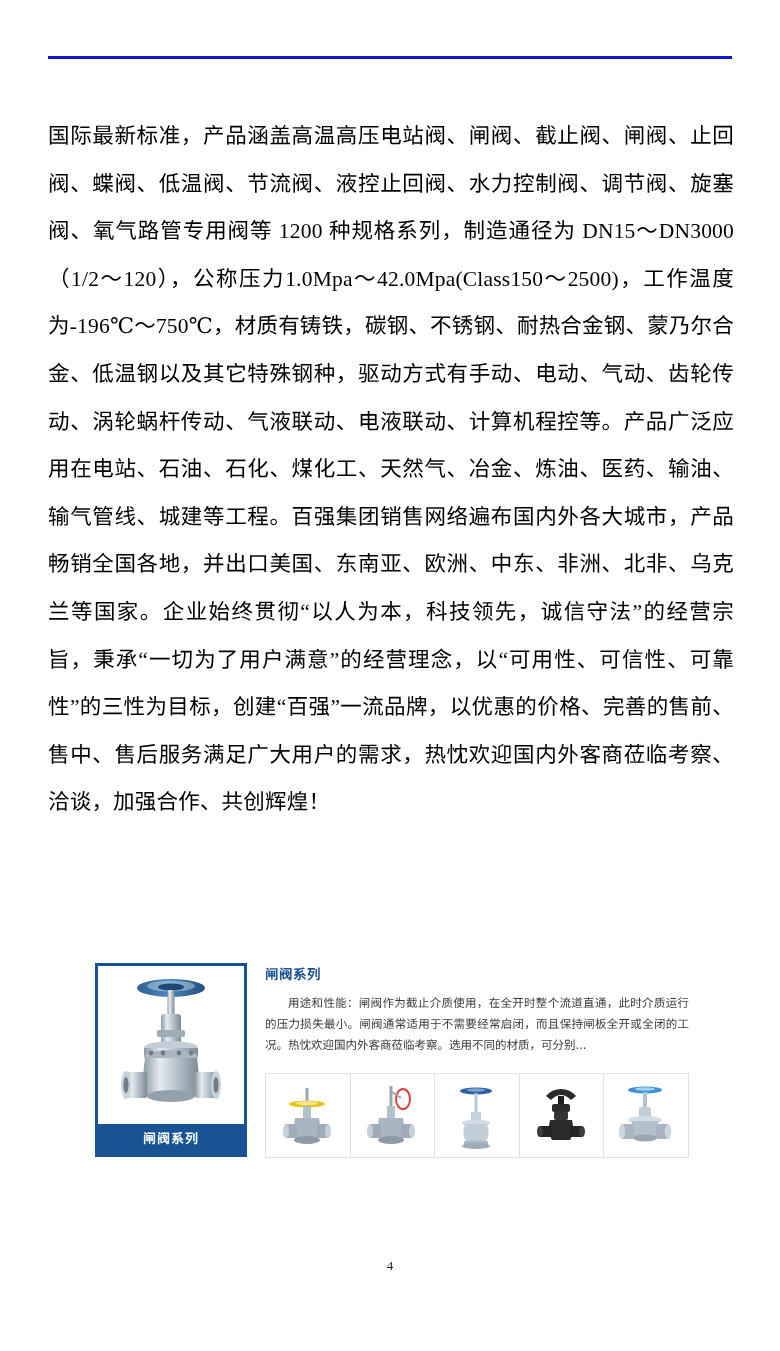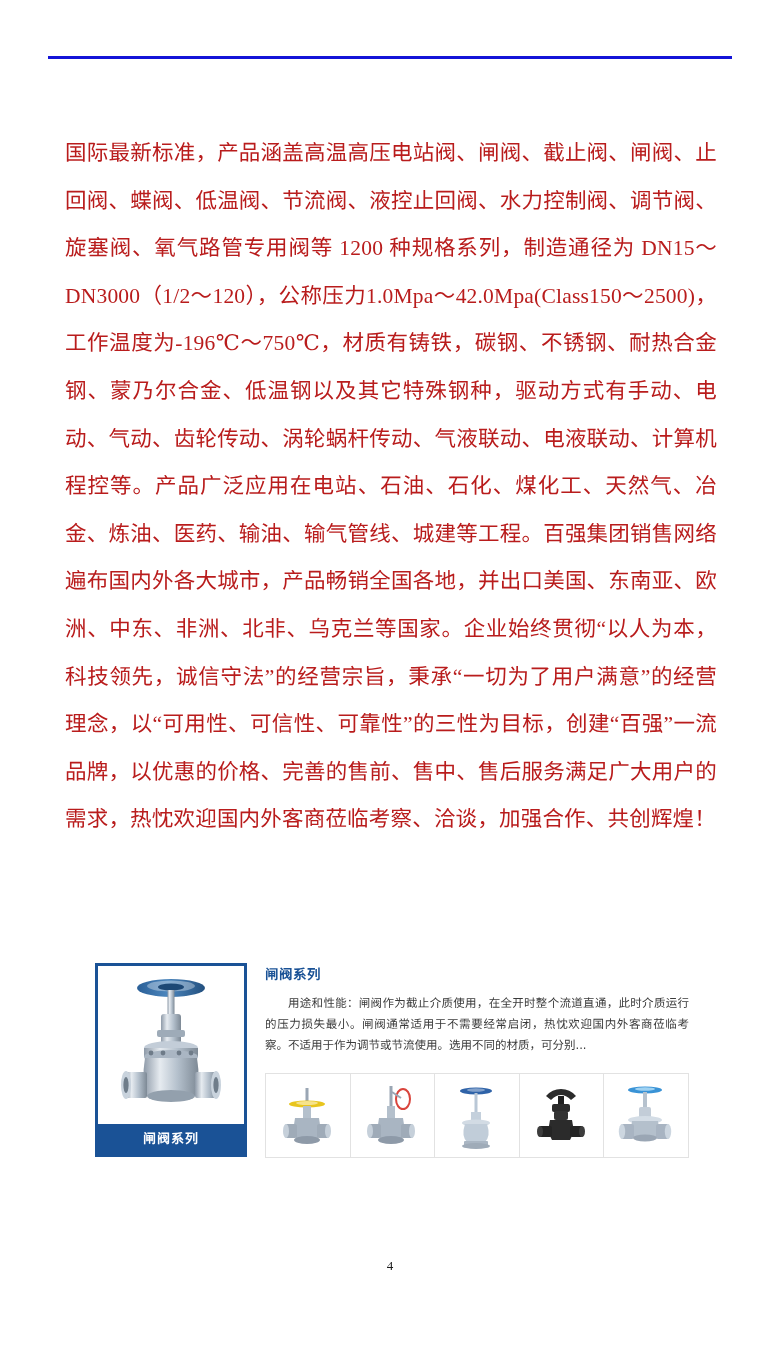--- a/index.html
+++ b/index.html
@@ -40,27 +40,27 @@
   }
 
   
   .body-copy {
     position: absolute;
     left: 48px;
     top: 113px;
     width: 686px;
   }
   .body-copy p {
-    margin: 17px;
+    margin: 0;
     font-size: 21.5px;
     line-height: 47.6px;
     text-align: justify;
     text-justify: inter-ideograph;
     letter-spacing: 0.2px;
-    color: #b91c1c;
+    color: #000000;
   }
 
   
   .product-card {
     position: absolute;
     left: 95px;
     top: 963px;
     width: 600px;
     display: flex;
     align-items: flex-start;
@@ -209,21 +209,21 @@
         <circle cx="52" cy="83" r="2.4" fill="#6e7b88"></circle>
         <circle cx="68" cy="83" r="2.4" fill="#6e7b88"></circle>
         <circle cx="80" cy="83" r="2.4" fill="#6e7b88"></circle>
       </svg>
     </div>
     <div class="feature-caption">闸阀系列</div>
   </div>
 
   <div class="card-body">
     <div class="card-title">闸阀系列</div>
-    <div class="card-desc">用途和性能：闸阀作为截止介质使用，在全开时整个流道直通，此时介质运行的压力损失最小。闸阀通常适用于不需要经常启闭，热忱欢迎国内外客商莅临考察。不适用于作为调节或节流使用。选用不同的材质，可分别...</div>
+    <div class="card-desc">用途和性能：闸阀作为截止介质使用，在全开时整个流道直通，此时介质运行的压力损失最小。闸阀通常适用于不需要经常启闭，而且保持闸板全开或全闭的工况。热忱欢迎国内外客商莅临考察。选用不同的材质，可分别...</div>
 
     <div class="thumb-strip">
 
       <div class="thumb">
         <svg width="58" height="68" viewBox="0 0 58 68">
           <rect x="26.5" y="6" width="3" height="16" fill="#9aa6b4"></rect>
           <ellipse cx="28" cy="22" rx="18" ry="3.6" fill="#e8c51e"></ellipse>
           <ellipse cx="28" cy="21" rx="11" ry="2" fill="#f6e38c"></ellipse>
           <rect x="24" y="24" width="8" height="12" fill="#b4c0cc"></rect>
           <path d="M16 36 Q13 50 18 58 L38 58 Q43 50 40 36 Z" fill="#a9b5c2"></path>

